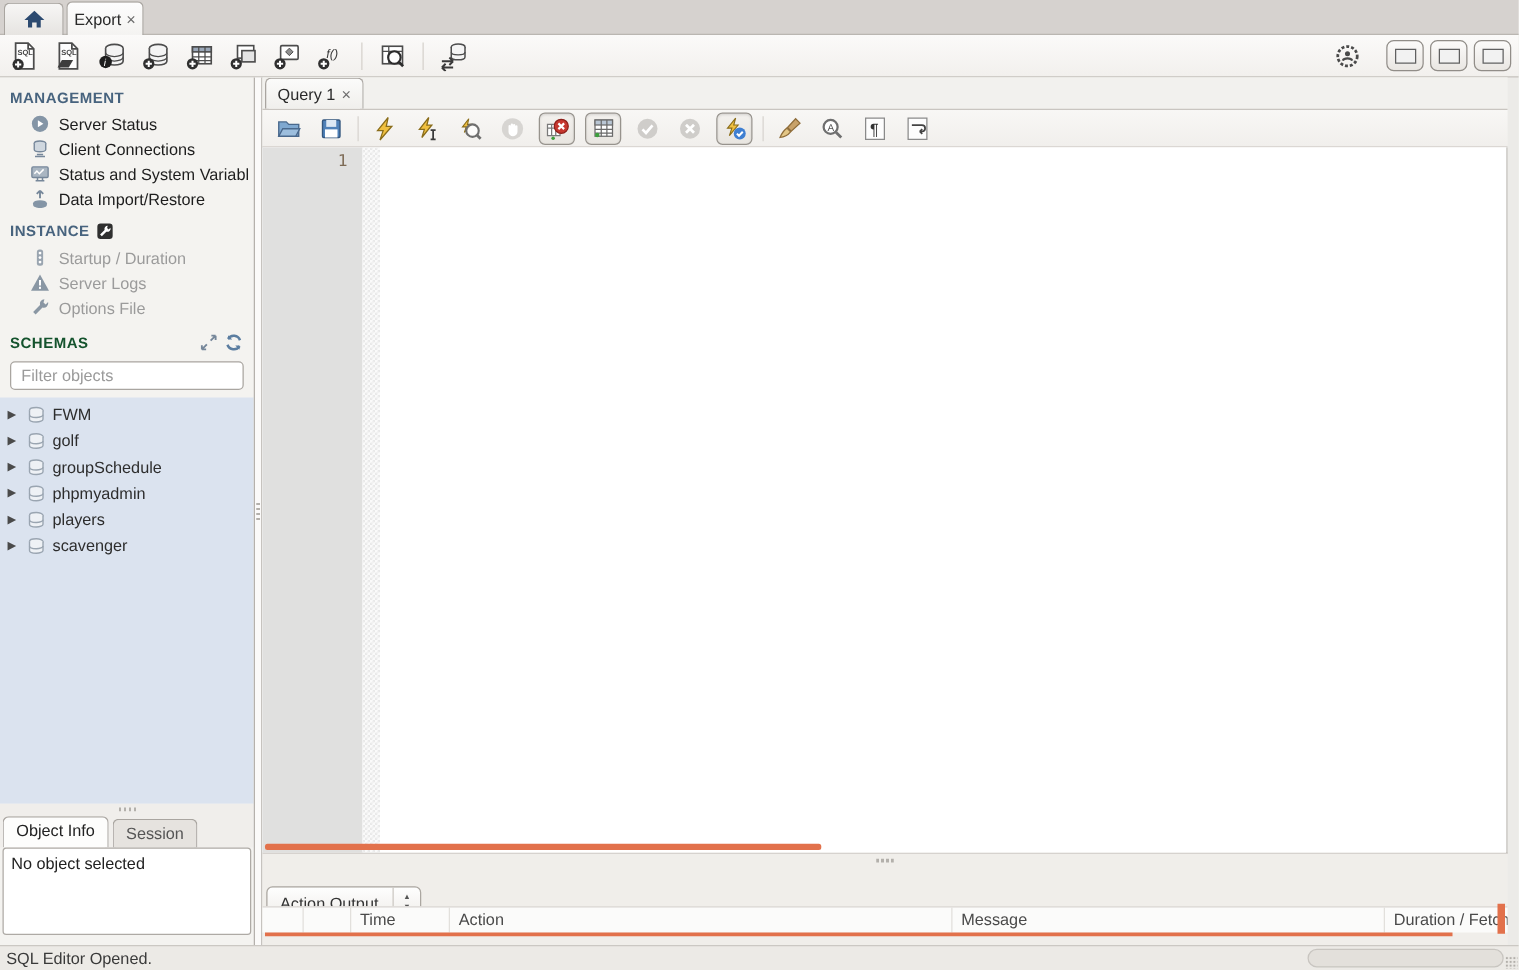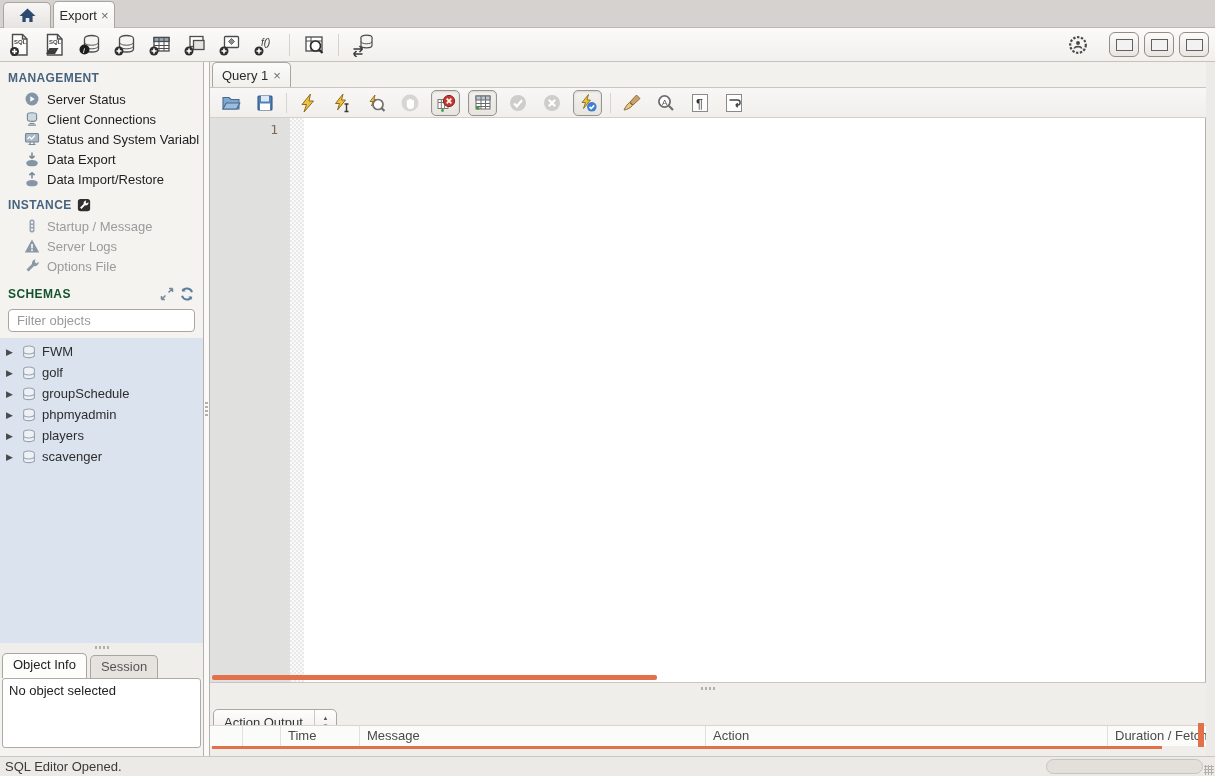--- a/index.html
+++ b/index.html
@@ -290,30 +290,20 @@
           <rect x="1.5" y="2.5" width="13" height="8.5" rx="1" fill="#aab6c2" stroke="#76879a" stroke-width="1.1"></rect>
           <path d="M3.5 8 l2-2.2 2 2.2 3.4-3.5" fill="none" stroke="#fff" stroke-width="1.2"></path>
           <path d="M6 11 v2 M10 11 v2 M4.5 13.5 h7" stroke="#76879a" stroke-width="1.2"></path>
         </svg>
       </span>
       <span style="white-space:nowrap;overflow:hidden">Status and System Variables</span>
     </div>
     <div class="side-item">
       <span class="ic">
         <svg class="ico" width="16" height="16" viewBox="0 0 16 16">
-          <path d="M8 1.5 v6 m0 0 l-2.6-2.6 M8 7.5 l2.6-2.6" fill="none" stroke="#76879a" stroke-width="1.5"></path>
-          <ellipse cx="8" cy="11.5" rx="5.5" ry="2.4" fill="#8495a6"></ellipse>
-          <path d="M2.5 11.5 v1.4 c0 1.3 2.5 2.4 5.5 2.4 s5.5-1.1 5.5-2.4 v-1.4" fill="#8495a6"></path>
-        </svg>
-      </span>
-      <span>Data Export</span>
-    </div>
-    <div class="side-item">
-      <span class="ic">
-        <svg class="ico" width="16" height="16" viewBox="0 0 16 16">
           <path d="M8 7.5 v-6 m0 0 l-2.6 2.6 M8 1.5 l2.6 2.6" fill="none" stroke="#76879a" stroke-width="1.5"></path>
           <ellipse cx="8" cy="11.5" rx="5.5" ry="2.4" fill="#8495a6"></ellipse>
           <path d="M2.5 11.5 v1.4 c0 1.3 2.5 2.4 5.5 2.4 s5.5-1.1 5.5-2.4 v-1.4" fill="#8495a6"></path>
         </svg>
       </span>
       <span>Data Import/Restore</span>
     </div>
 
     <div class="side-section-title">
       <span>INSTANCE</span>
@@ -325,21 +315,21 @@
 
     <div class="side-item disabled">
       <span class="ic">
         <svg class="ico" width="16" height="16" viewBox="0 0 16 16">
           <rect x="5.5" y="1.5" width="5" height="13" rx="2" fill="#9aa5b0"></rect>
           <circle cx="8" cy="4.4" r="1.1" fill="#fff"></circle>
             <circle cx="8" cy="8" r="1.1" fill="#fff"></circle>
             <circle cx="8" cy="11.6" r="1.1" fill="#fff"></circle>
         </svg>
       </span>
-      <span>Startup / Message</span>
+      <span>Startup / Duration</span>
     </div>
     <div class="side-item disabled">
       <span class="ic">
         <svg class="ico" width="16" height="16" viewBox="0 0 16 16">
           <path d="M8 1.5 L15.2 14.5 H.8 z" fill="#8a97a4"></path>
           <rect x="7.2" y="6" width="1.6" height="4.4" fill="#fff"></rect>
           <rect x="7.2" y="11.4" width="1.6" height="1.7" fill="#fff"></rect>
         </svg>
       </span>
       <span>Server Logs</span>
@@ -592,22 +582,22 @@
         <span class="val">Action Output</span>
         <span class="spin">
           <span>▲</span>
           <span>▼</span>
         </span>
       </div>
       <div class="output-table-header">
         <div class="oth-cell oth-c0"></div>
         <div class="oth-cell oth-c1"></div>
         <div class="oth-cell oth-c2">Time</div>
+        <div class="oth-cell oth-c3">Action</div>
         <div class="oth-cell oth-c4">Message</div>
-        <div class="oth-cell oth-c3">Action</div>
         <div class="oth-cell oth-c5">Duration / Fetch</div>
       </div>
       <div class="output-accent"></div>
       <div class="output-vscroll"></div>
     </div>
   </div>
 
   <div class="statusbar">
     <span>SQL Editor Opened.</span>
     <div class="status-pill"></div>

